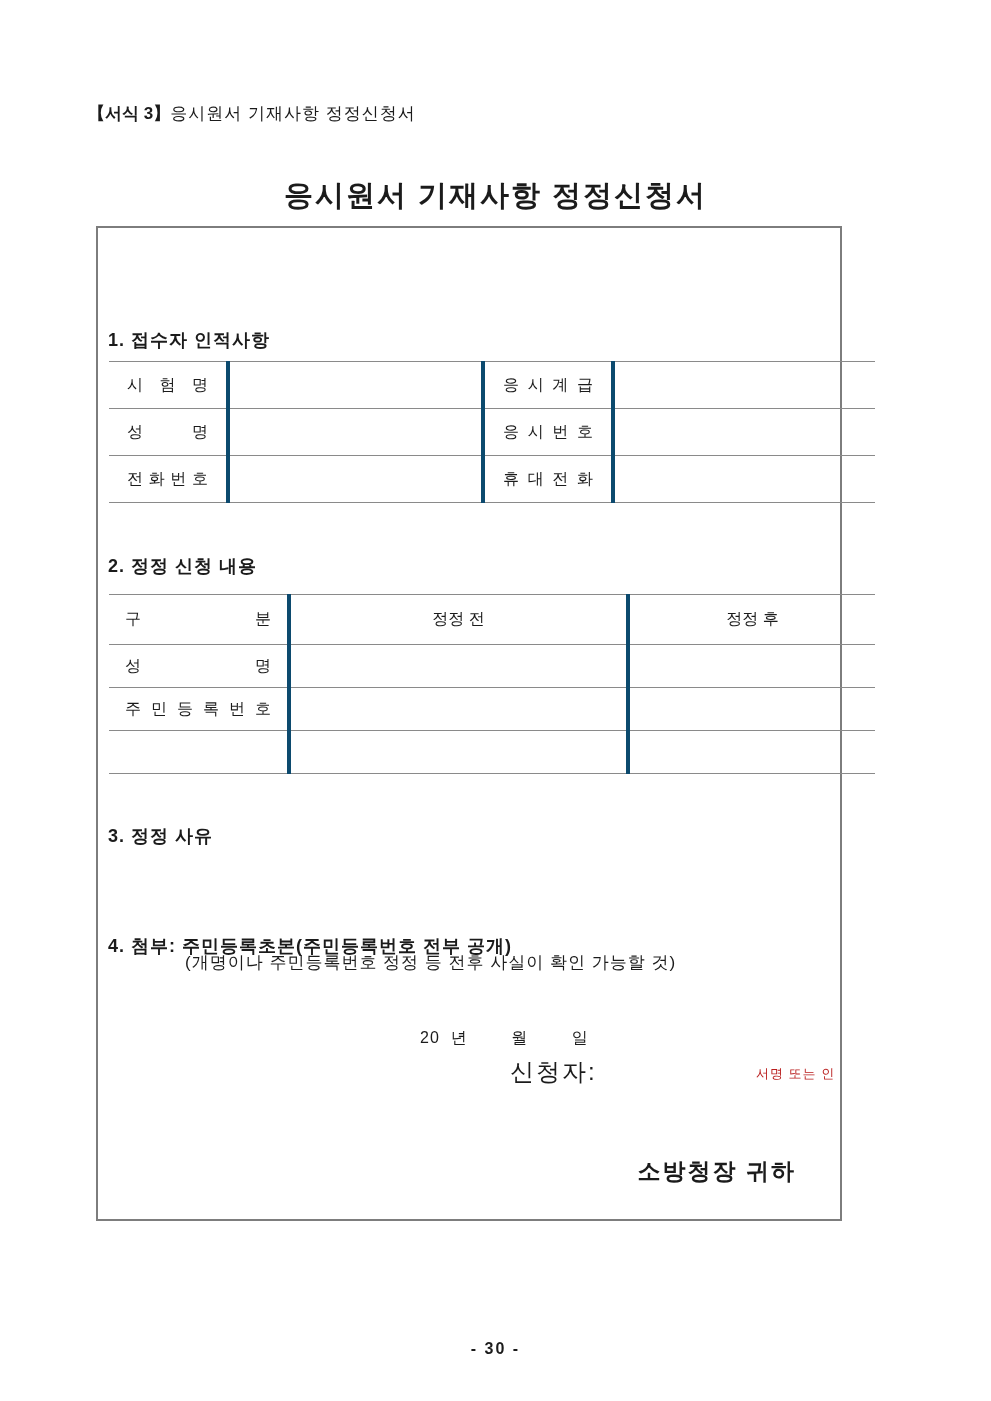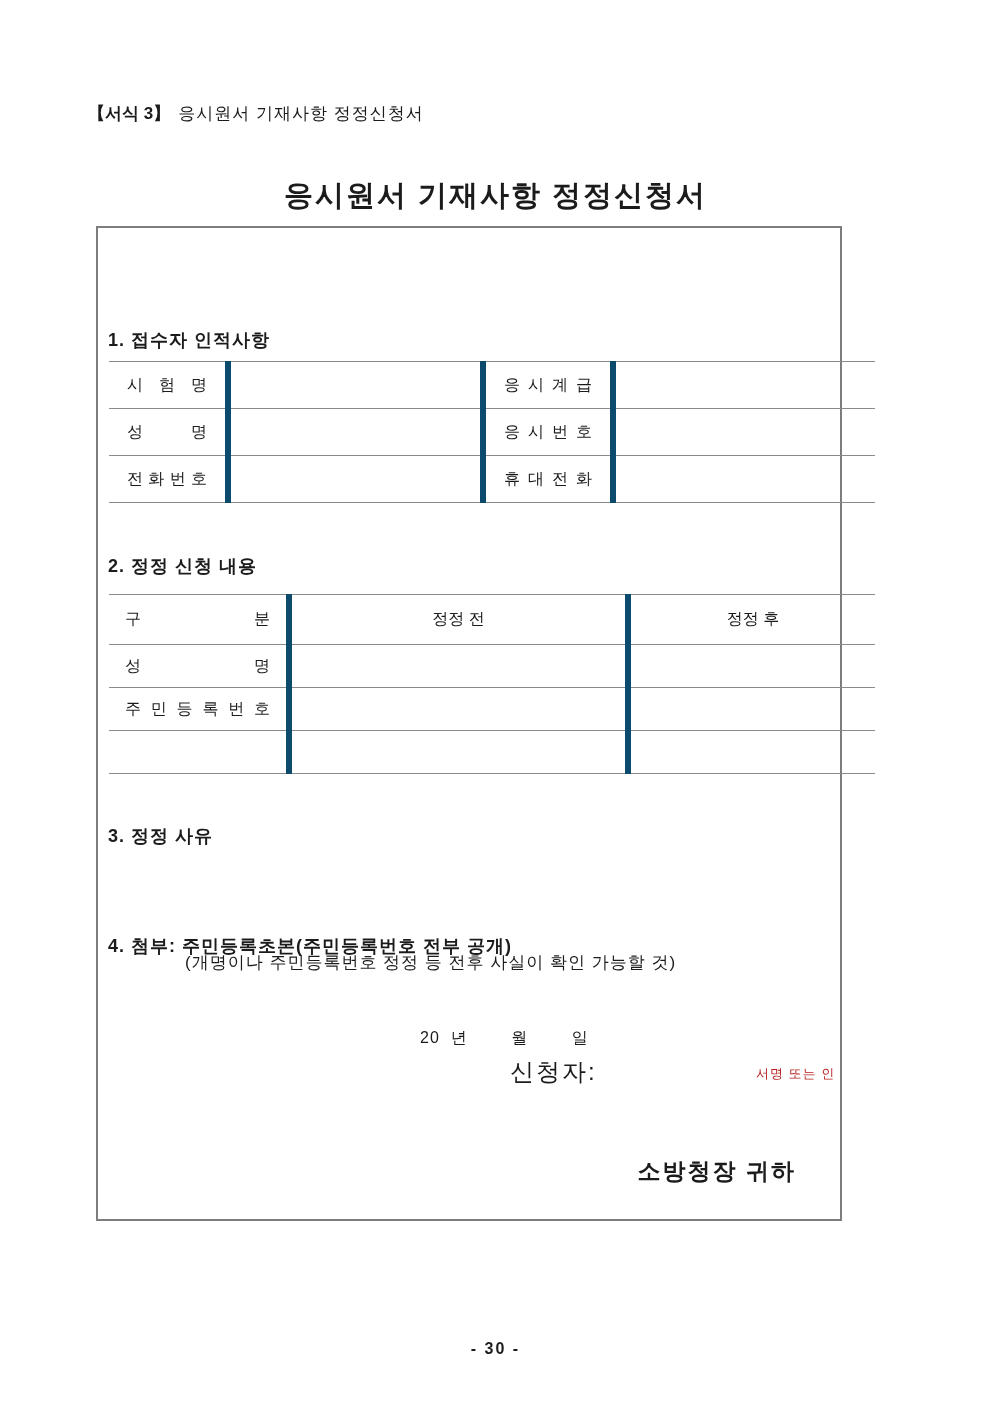--- a/index.html
+++ b/index.html
@@ -13,21 +13,21 @@
     overflow: hidden;
   }
 
   .doc-header {
     position: absolute;
     top: 102px;
     left: 88px;
     font-size: 17px;
     white-space: nowrap;
   }
-  .doc-header-tag { font-weight: bold; margin-right: 8px; }
+  .doc-header-tag { font-weight: bold; }
   .doc-header-title { font-weight: normal; letter-spacing: 1px; }
 
   .form-title {
     position: absolute;
     top: 176px;
     left: 0;
     width: 100%;
     margin: 0;
     text-align: center;
     font-size: 29px;
@@ -77,21 +77,21 @@
   .t1 { top: 133px; }
   .t2 { top: 366px; }
   .form-table td {
     border-top: 1px solid #8a8a8a;
     border-bottom: 1px solid #8a8a8a;
     font-size: 16px;
     color: #1b1b1b;
     vertical-align: middle;
     overflow: hidden;
   }
-  .form-table td:not(:last-child) { border-right: 6px solid #0c4a6e; }
+  .form-table td:not(:last-child) { border-right: 4px solid #0c4a6e; }
   .t1 tr { height: 47px; }
   .t2 tr { height: 43px; }
   .t2 tr.hd { height: 50px; }
   td.jl {
     text-align: justify;
     text-align-last: justify;
     padding: 0 18px;
   }
   .t2 td.jl { padding: 8px 16px; }
   td.center { text-align: center; }

